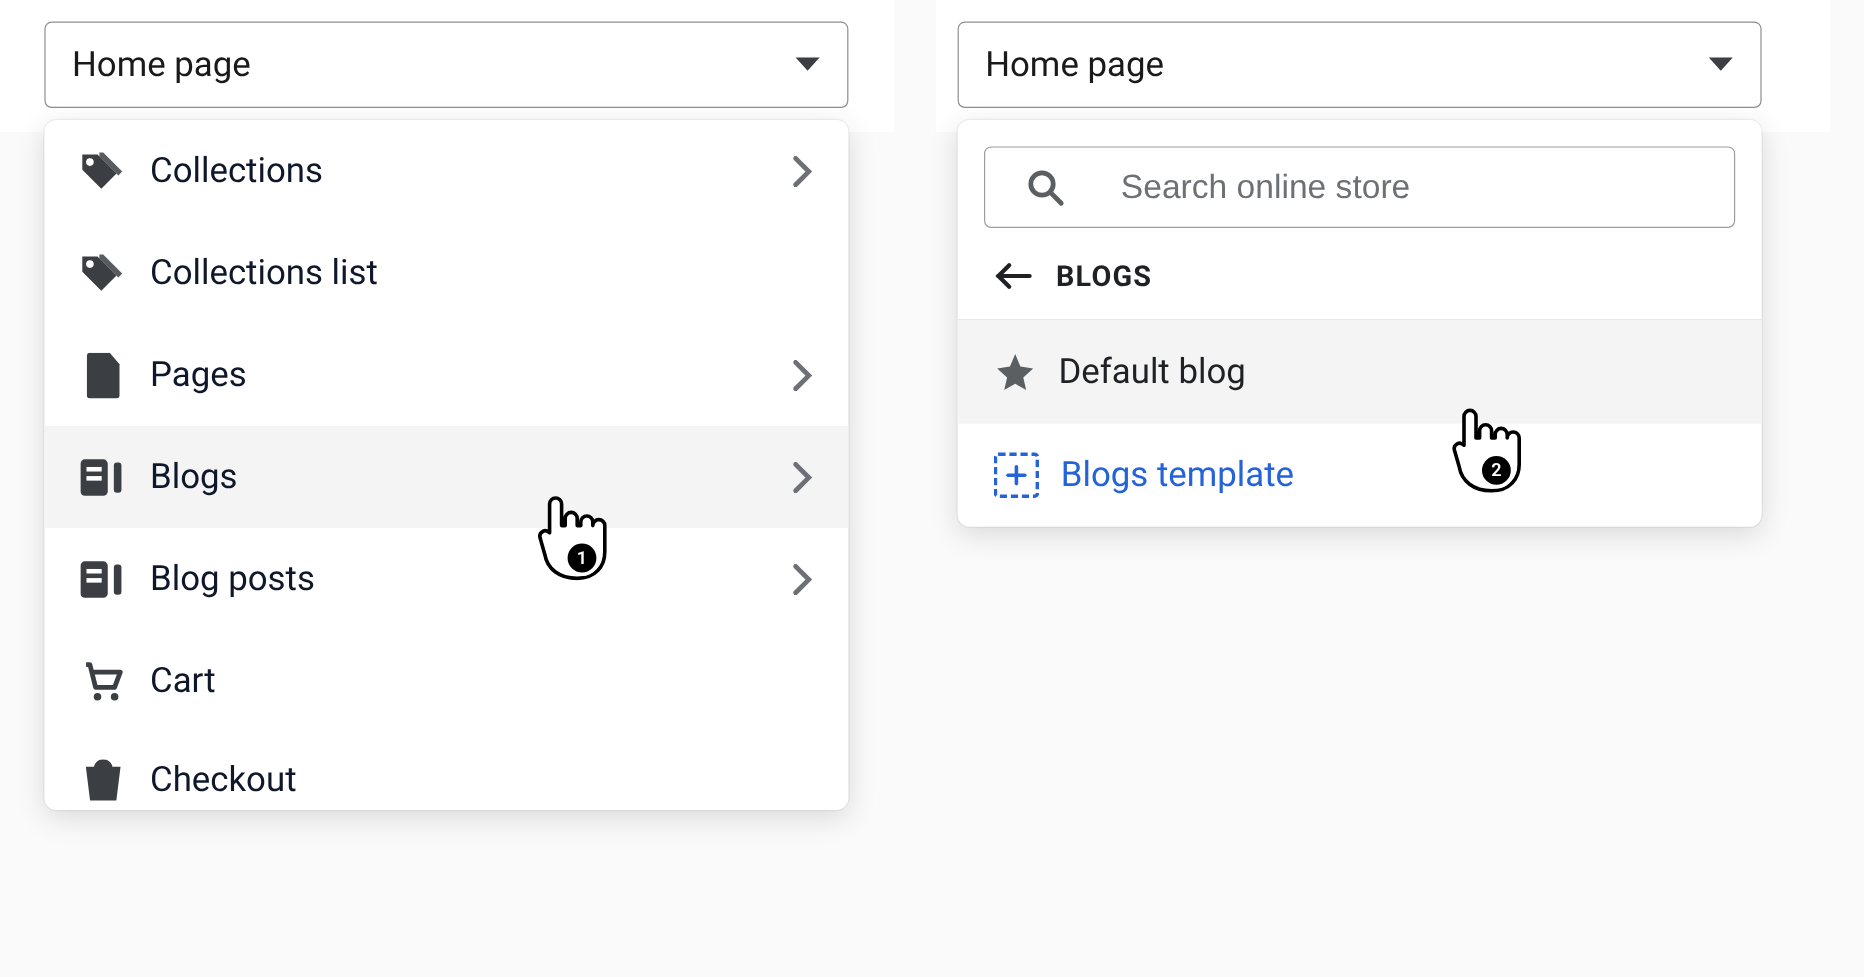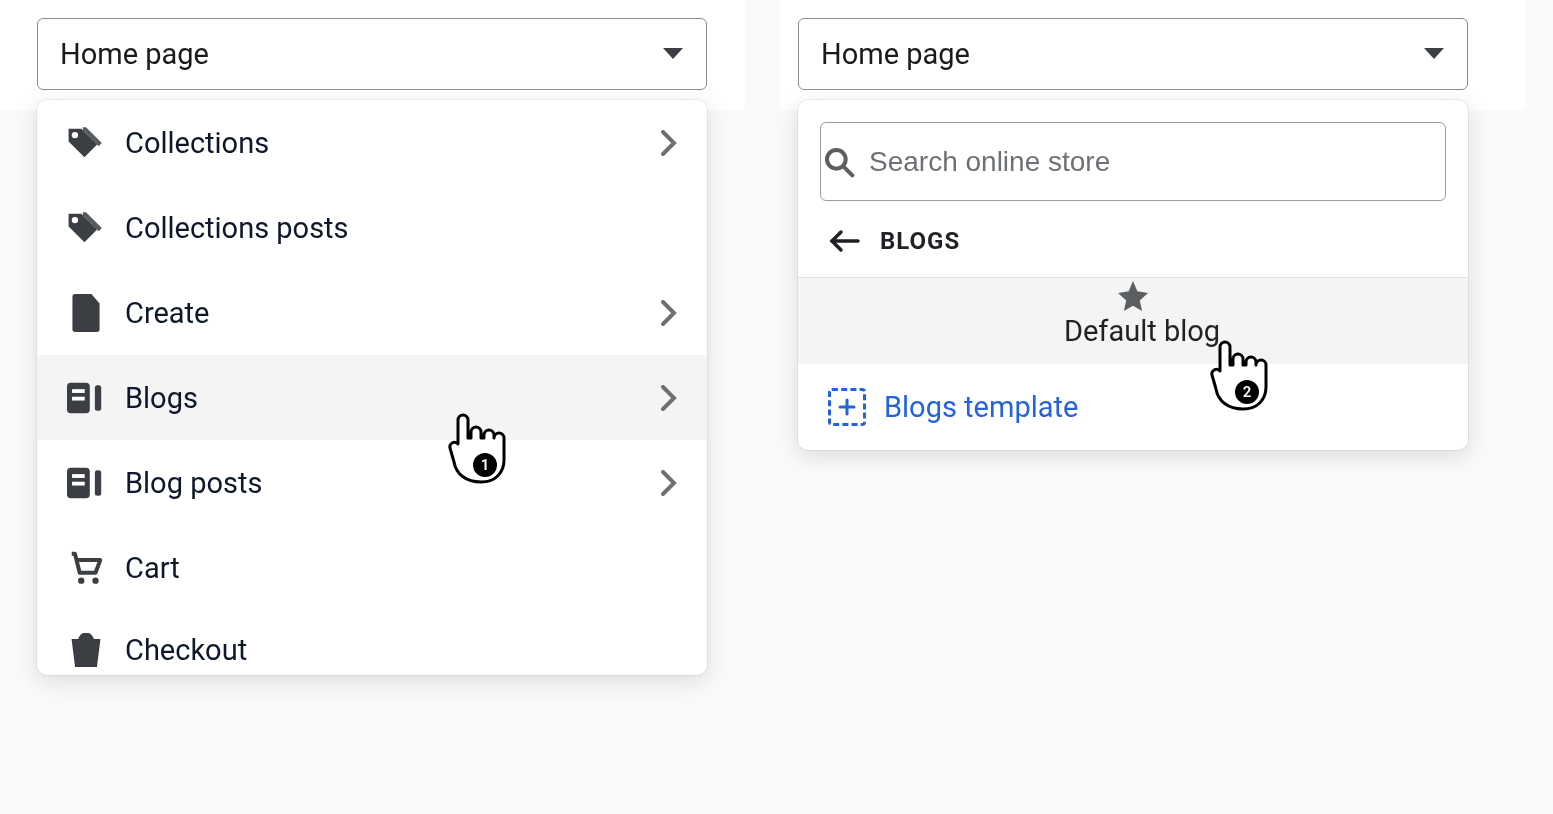--- a/index.html
+++ b/index.html
@@ -56,25 +56,26 @@
   }
   .menu-item.hl { background: #f4f4f5; }
   .menu-icon { width: 38px; height: 38px; display:flex; align-items:center; justify-content:center; flex-shrink:0; }
   .menu-label { font-size: 29px; color: #0f172a; margin-left: 20px; }
   .menu-chevron { margin-left: auto; }
 
   .search-wrap { padding: 22px 22px 18px 22px; }
   .search-box {
     border: 1px solid #9a9ea3;
     border-radius: 6px;
-    height: 79px;
+    height: 68px;
     display: flex;
     align-items: center;
-    padding: 0 2px;
+    padding: 0 34px;
     background: #fff;
+    gap: 33px;
   }
   .search-input {
     border: none; outline: none;
     font-size: 28px;
     color: #6d7175;
     margin-left: 14px;
     flex: 1;
     background: transparent;
   }
   .search-input::placeholder { color: #6d7175; }
@@ -91,21 +92,21 @@
     color: #1f2124;
     margin-left: 18px;
   }
 
   .result-row {
     display:flex; align-items:center;
     height: 86px;
     padding: 0 30px;
     cursor: pointer;
   }
-  .result-row.hl { background: #f4f4f5; flex-direction: column; }
+  .result-row.hl { background: #f4f4f5; }
   .result-label { font-size: 29px; color:#1f2124; margin-left:18px; }
 
   .create-row {
     display:flex; align-items:center;
     height: 86px;
     padding: 0 30px;
     cursor:pointer;
   }
   .create-label { font-size: 29px; color:#2563d8; margin-left:18px; }
   .create-icon-box {
@@ -165,30 +166,30 @@
     </span>
   </div>
 
   <div class="menu-item">
     <span class="menu-icon">
       <svg width="38" height="38" viewBox="0 0 24 24" fill="#3b3f44">
           <path d="M10 2l10 10-8 8L2 10V2h8zm-4 6a2 2 0 100-4 2 2 0 000 4z" transform="translate(-1,1)"></path>
           <path d="M12 2l10 10-2 2L10 4V2h2z" opacity="0.85"></path>
         </svg>
     </span>
-    <span class="menu-label">Collections posts</span>
+    <span class="menu-label">Collections list</span>
   </div>
 
   <div class="menu-item">
     <span class="menu-icon">
       <svg width="34" height="38" viewBox="0 0 24 28" fill="#3b3f44">
           <path d="M4 0h12l6 7v19a2 2 0 01-2 2H4a2 2 0 01-2-2V2a2 2 0 012-2z"></path>
         </svg>
     </span>
-    <span class="menu-label">Create</span>
+    <span class="menu-label">Pages</span>
     <span class="menu-chevron">
       <svg width="16" height="26" viewBox="0 0 16 26">
           <path d="M2 2 L13 13 L2 24" stroke="#6d7175" stroke-width="4" fill="none" stroke-linecap="round"></path>
         </svg>
     </span>
   </div>
 
   <div class="menu-item hl">
     <span class="menu-icon">
       <svg width="40" height="38" viewBox="0 0 30 28" fill="#3b3f44">

